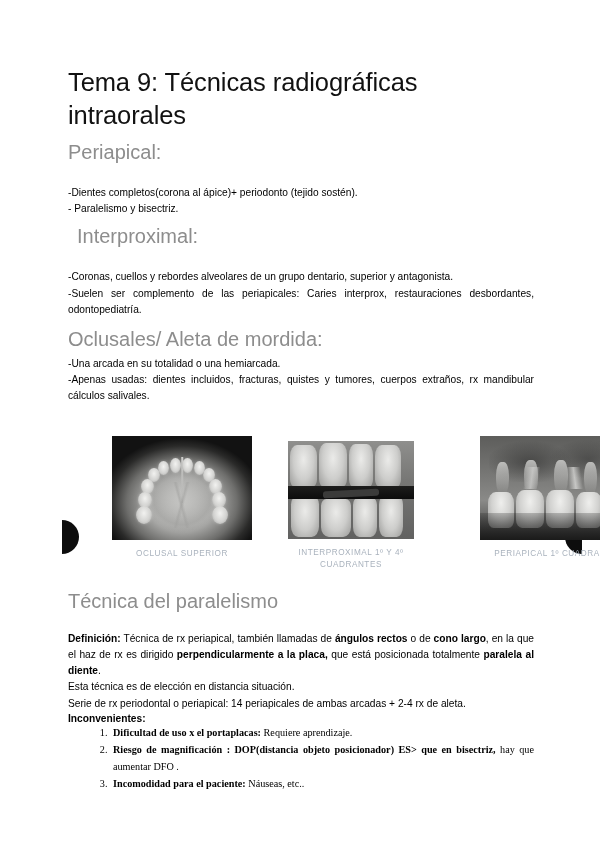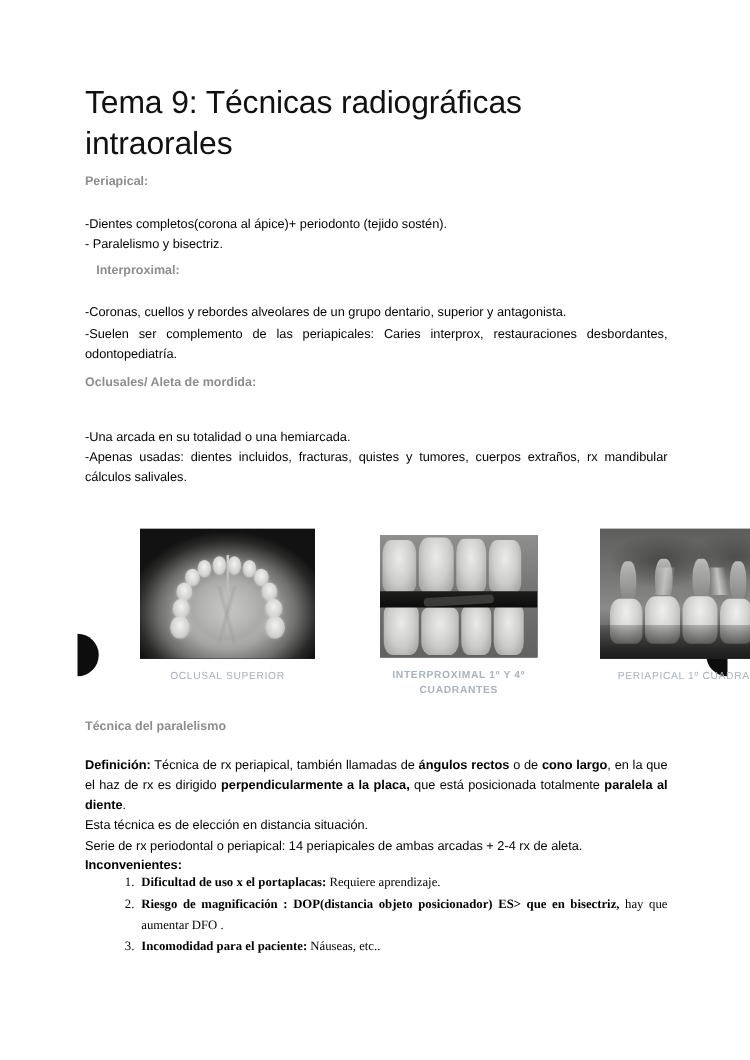--- a/index.html
+++ b/index.html
@@ -35,42 +35,42 @@
     font-weight: 400;
     line-height: 1.28;
     letter-spacing: -0.1px;
     color: #111;
     margin: 0 0 2px 0;
     width: 400px;
   }
 
   
   .heading {
-    font-size: 10px;
-    font-weight: 700;
+    font-size: 20px;
+    font-weight: 400;
     color: #8d8d8d;
     line-height: 1.3;
     margin: 0;
   }
   .heading.h-periapical { margin-top: 8px; }
   .heading.h-interproximal { margin-top: 6px; padding-left: 9px; }
   .heading.h-oclusales { margin-top: 8px; }
   .heading.h-tecnica { margin-top: 22px; }
 
   
   .body-text {
     font-size: 10.2px;
     line-height: 1.58;
     text-align: justify;
     color: #000;
     margin: 0;
   }
   .blk-periapical { margin-top: 20px; }
   .blk-interproximal { margin-top: 20px; }
-  .blk-oclusales { margin-top: 30px; }
+  .blk-oclusales { margin-top: 4px; }
   .blk-definicion { margin-top: 17px; }
 
   .body-text .ln { display: block; }
   .body-text .just {
     text-align: justify;
     text-align-last: left;
   }
   b, strong { font-weight: bold; }
 
   
@@ -94,21 +94,21 @@
     font-size: 8.2px;
     letter-spacing: 0.55px;
     color: #a9b2bd;
     text-align: center;
     line-height: 1.45;
     width: 100%;
   }
 
   .fig-occlusal { left: 4px; width: 140px; }
   .fig-occlusal .frame { width: 140px; height: 104px; }
-  .fig-bitewing { left: 196px; width: 126px; font-weight: bold; }
+  .fig-bitewing { left: 180px; width: 126px; }
   .fig-bitewing .frame { width: 126px; height: 98px; margin-top: 5px; }
   .fig-periapical { left: 372px; width: 152px; }
   .fig-periapical .frame { width: 152px; height: 104px; }
 
   
   .half-disc {
     position: absolute;
     background: #0d0d0d;
     width: 17px;
     height: 34px;

